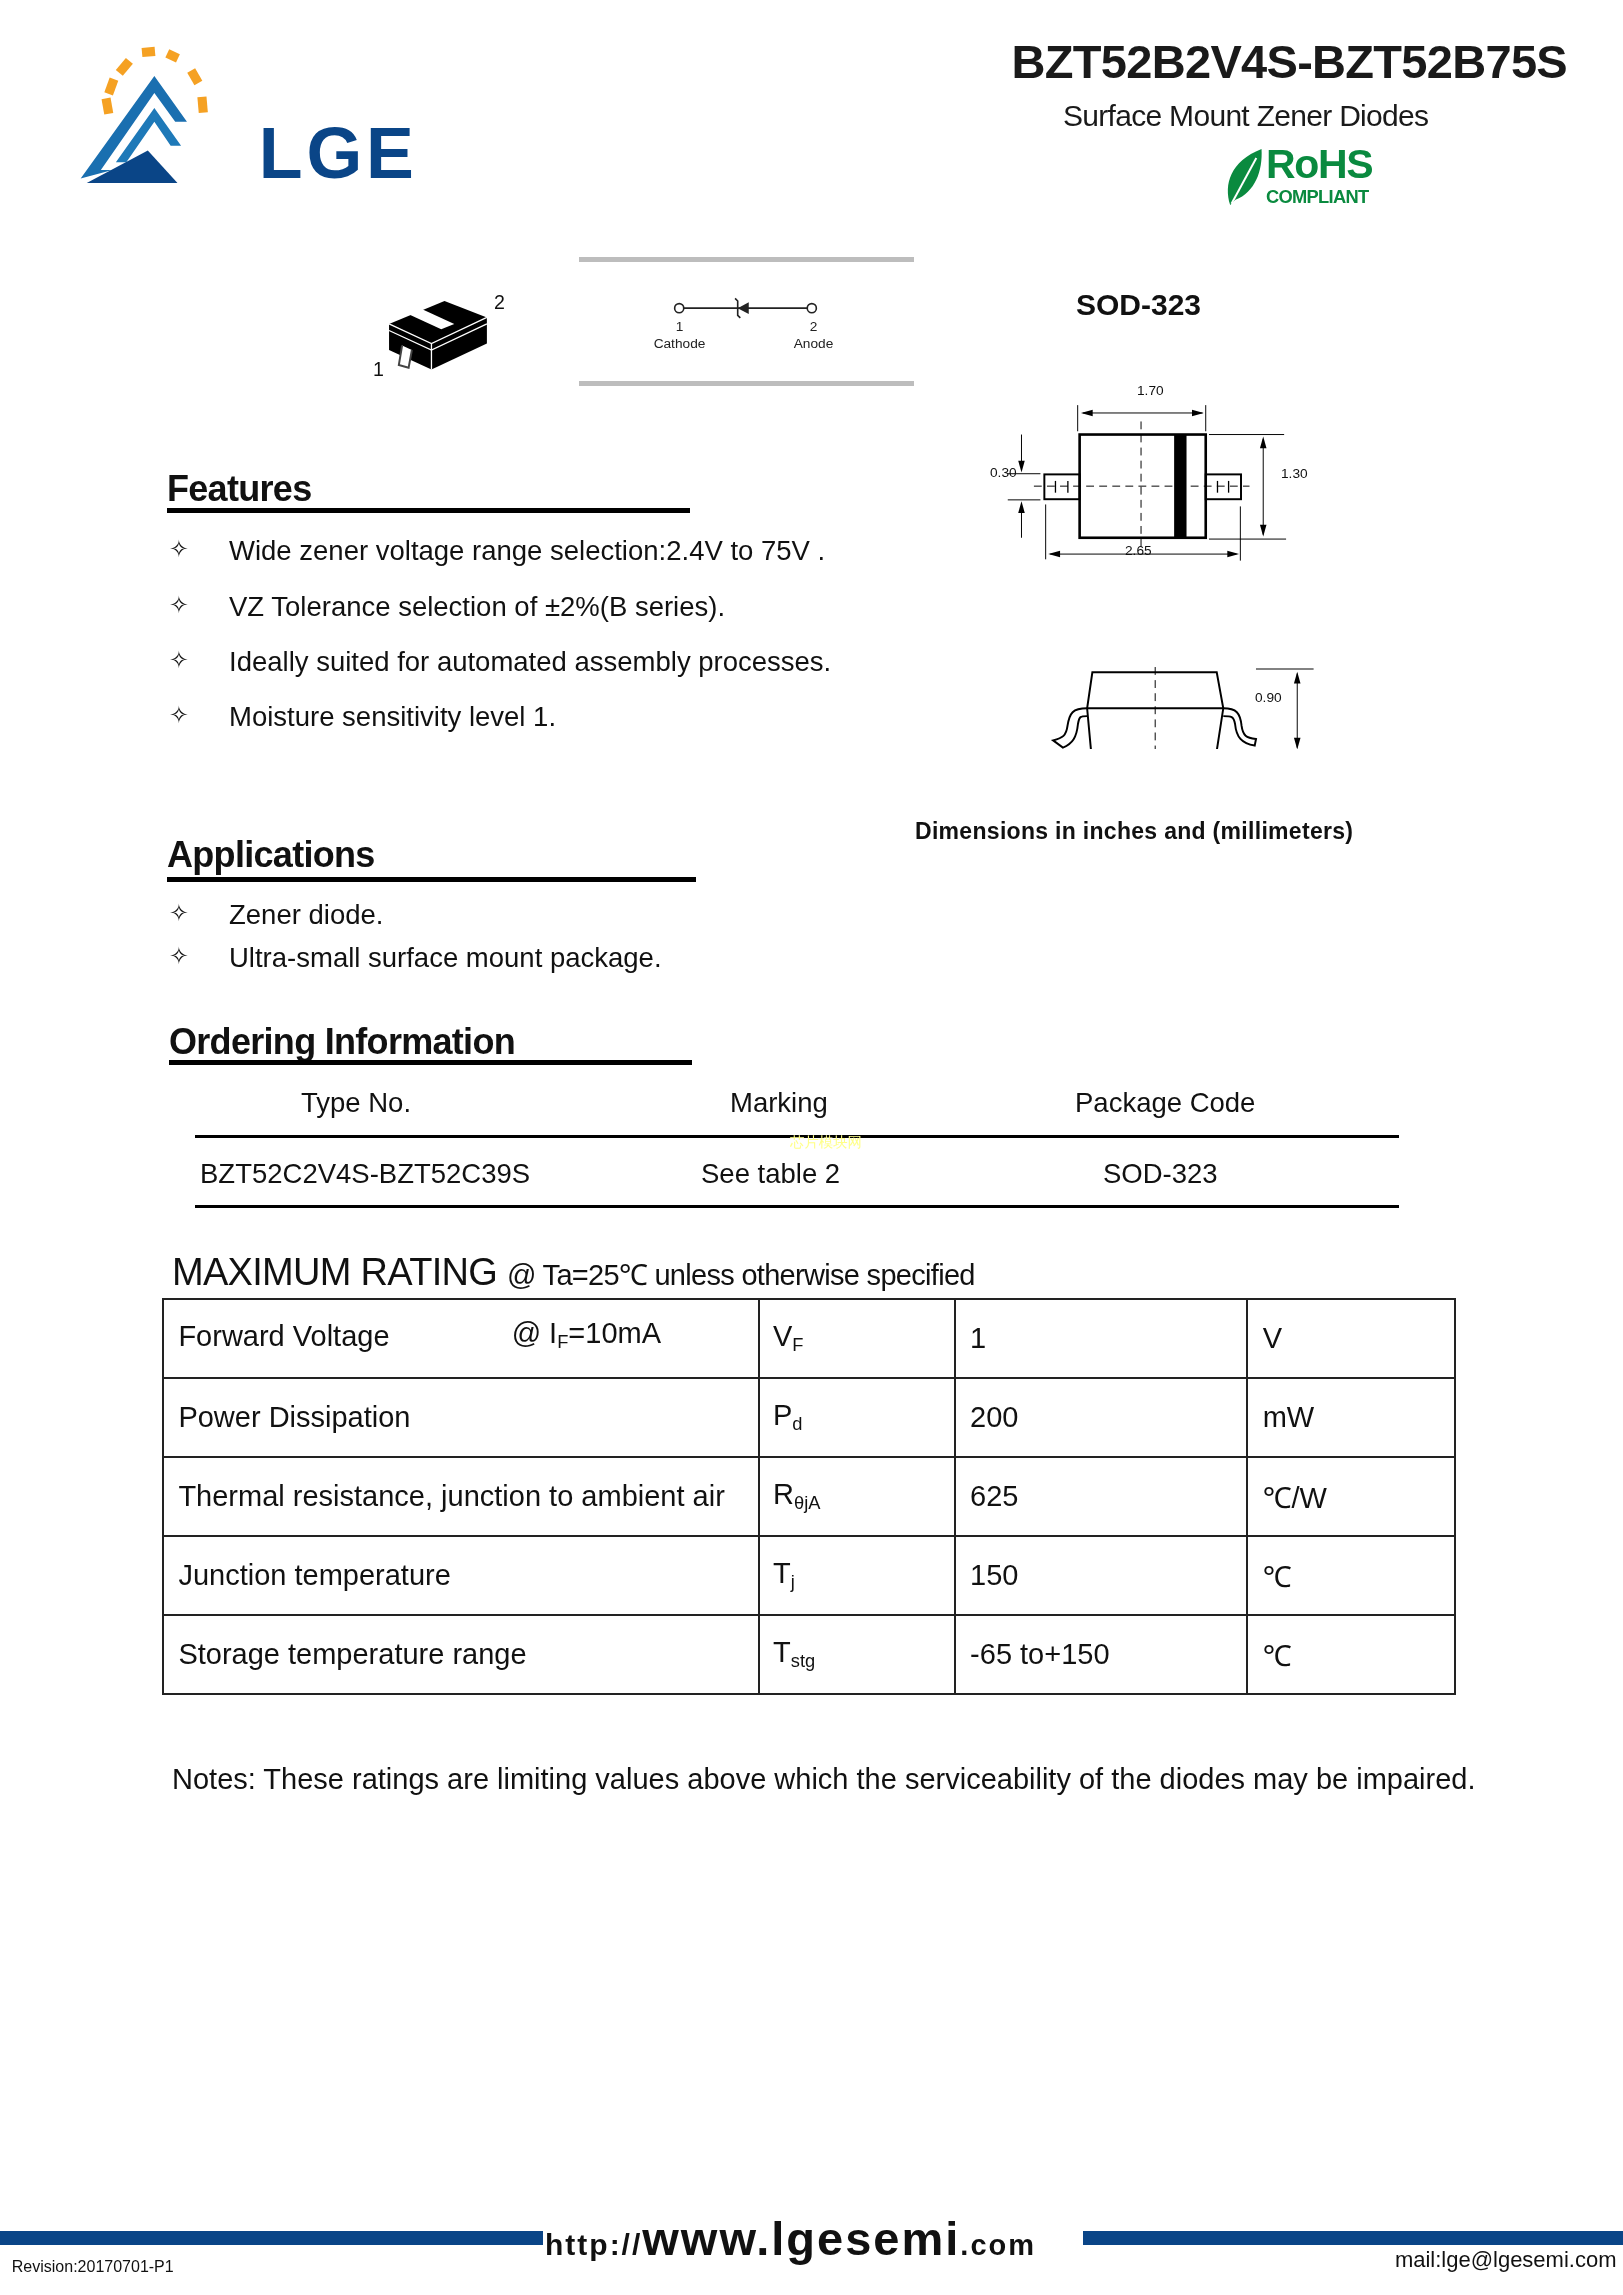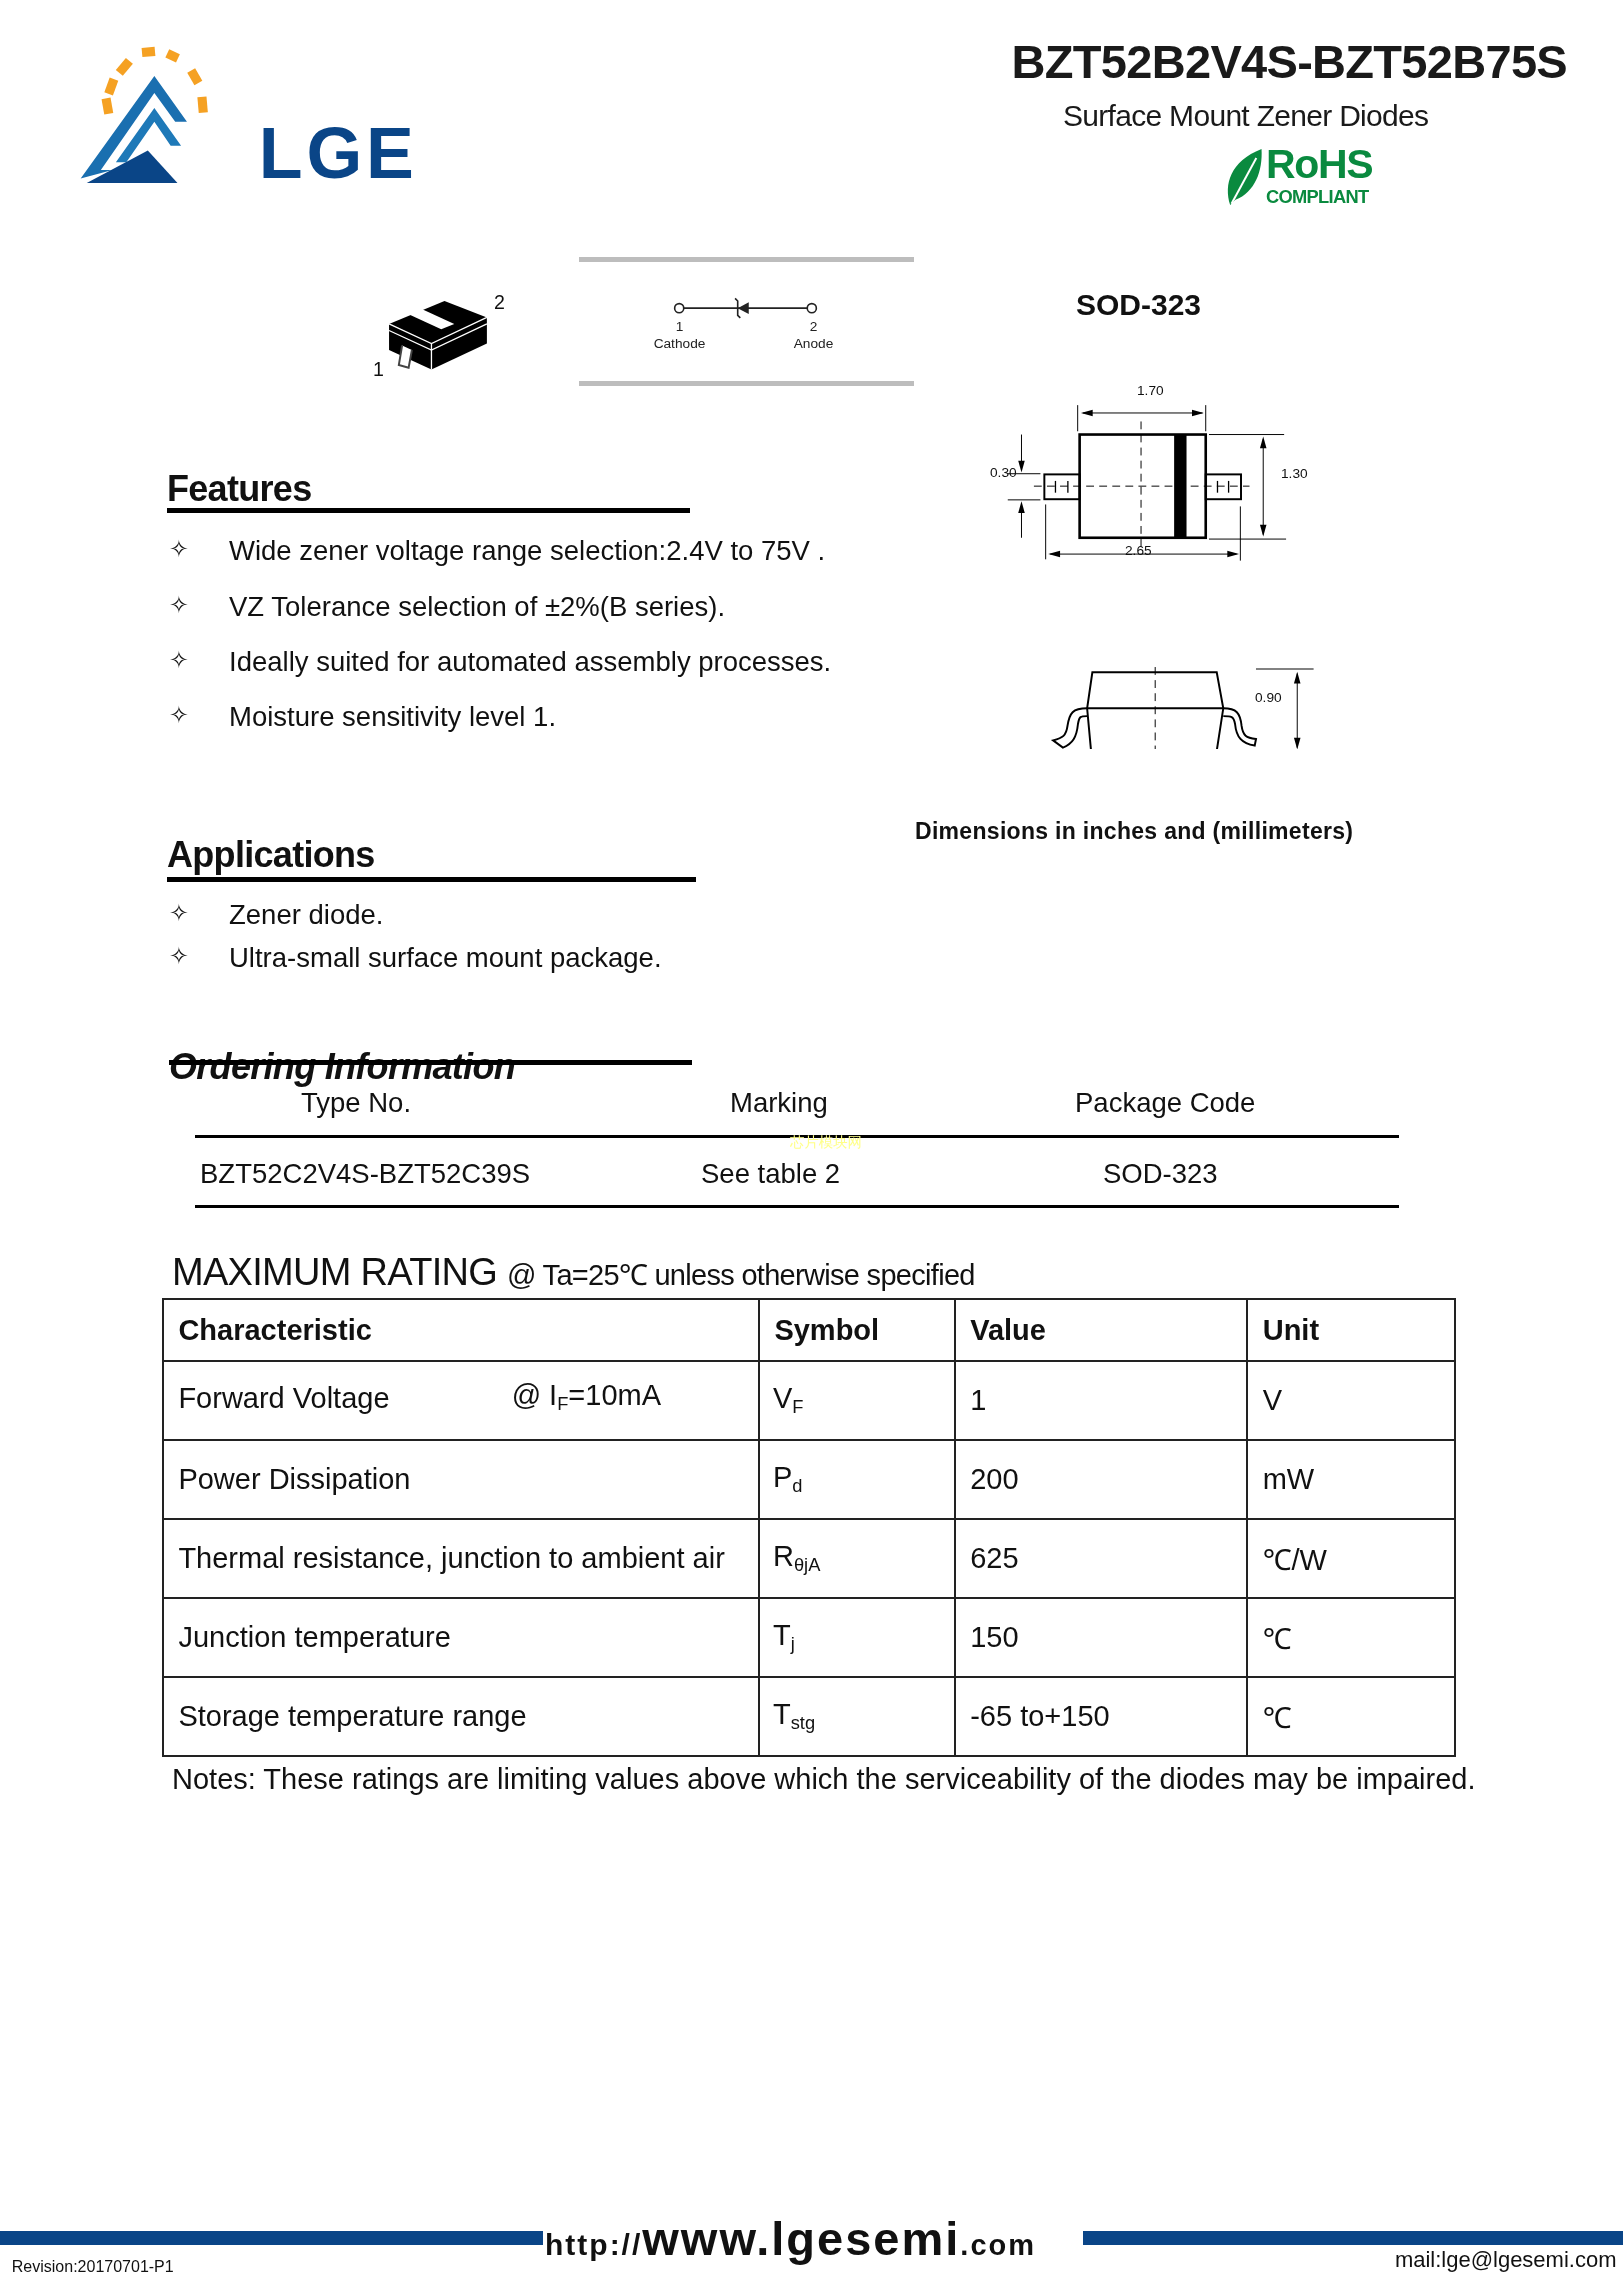--- a/index.html
+++ b/index.html
@@ -197,21 +197,21 @@
 <div class="abs sec-rule" style="left:167px;top:877px;width:529px;"></div>
 <div class="abs bullet" style="left:169px;top:899px;">
   <span class="star">✧</span>
   <span class="txt">Zener diode.</span>
 </div>
 <div class="abs bullet" style="left:169px;top:942px;">
   <span class="star">✧</span>
   <span class="txt">Ultra-small surface mount package.</span>
 </div>
 
-<div class="abs sec-title" style="left:169px;top:1046px;font-style:italic;">Ordering Information</div>
+<div class="abs sec-title" style="left:169px;top:1021px;">Ordering Information</div>
 <div class="abs sec-rule" style="left:169px;top:1060px;width:523px;"></div>
 
 <div class="ord-h" style="left:301px;top:1087px;">Type No.</div>
 <div class="ord-h" style="left:730px;top:1087px;">Marking</div>
 <div class="ord-h" style="left:1075px;top:1087px;">Package Code</div>
 <div class="abs ord-rule" style="left:195px;top:1135px;width:1204px;"></div>
 <div id="watermark" class="abs">芯片模块网</div>
 <div class="ord-h" style="left:200px;top:1158px;">BZT52C2V4S-BZT52C39S</div>
 <div class="ord-h" style="left:701px;top:1158px;">See table 2</div>
 <div class="ord-h" style="left:1103px;top:1158px;">SOD-323</div>
@@ -223,26 +223,20 @@
 </div>
 
 <table id="mr-table" class="abs">
   <colgroup>
     <col style="width:597px">
       <col style="width:196px">
       <col style="width:293px">
       <col style="width:208px">
   </colgroup>
   <tbody>
-      <tr>
-    <th>Characteristic</th>
-    <th>Symbol</th>
-    <th>Value</th>
-    <th>Unit</th>
-  </tr>
   <tr>
     <td>
       <span>Forward Voltage</span>
       <span style="position:relative;left:114px;top:-3.9px;"><span>@ I</span><sub>F</sub><span>=10mA</span></span>
     </td>
     <td class="sym"><span>V</span><sub>F</sub></td>
     <td>1</td>
     <td>V</td>
   </tr>
   <tr>

